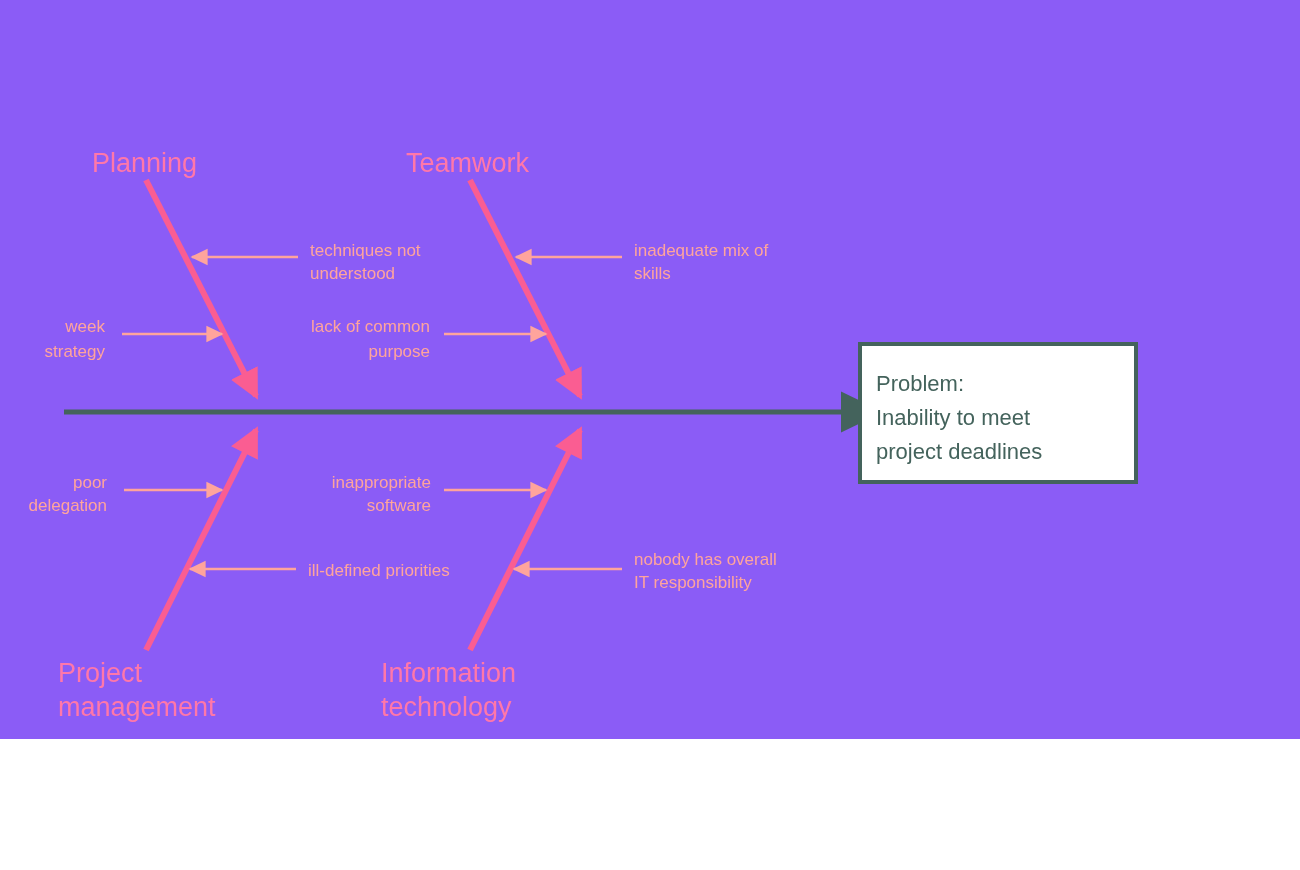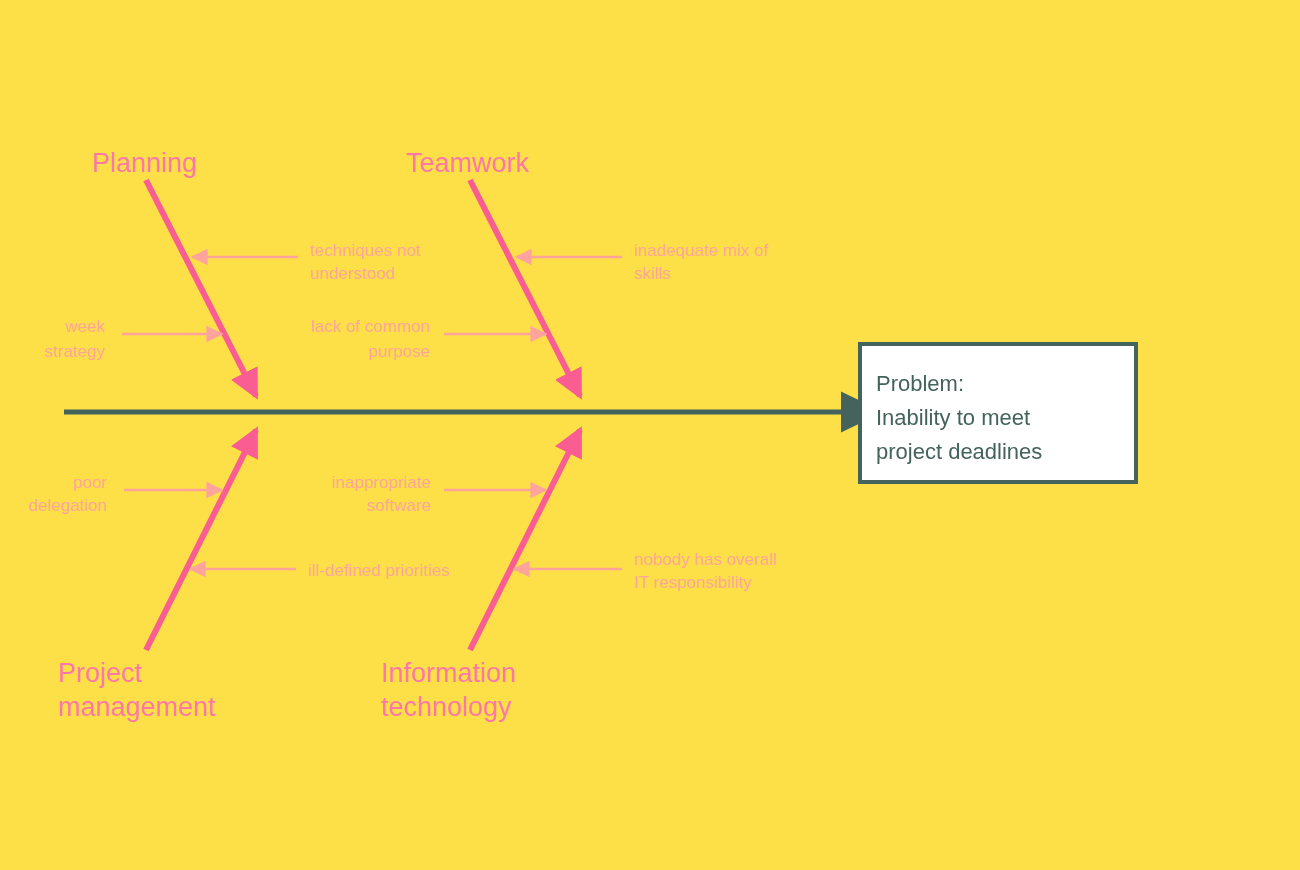--- a/index.html
+++ b/index.html
@@ -9,22 +9,22 @@
   }
   body {
     width: 1300px;
     height: 870px;
     font-family: "Liberation Sans", sans-serif;
     overflow: hidden;
   }
   #diagram-root {
     position: relative;
     width: 1300px;
-    height: 870px;
-    background: #fde047;
+    height: 739px;
+    background: #8b5cf6;
   }
   svg.fishbone {
     position: absolute;
     top: 0;
     left: 0;
     width: 1300px;
     height: 870px;
   }
   .cat-label {
     font-size: 27px;

